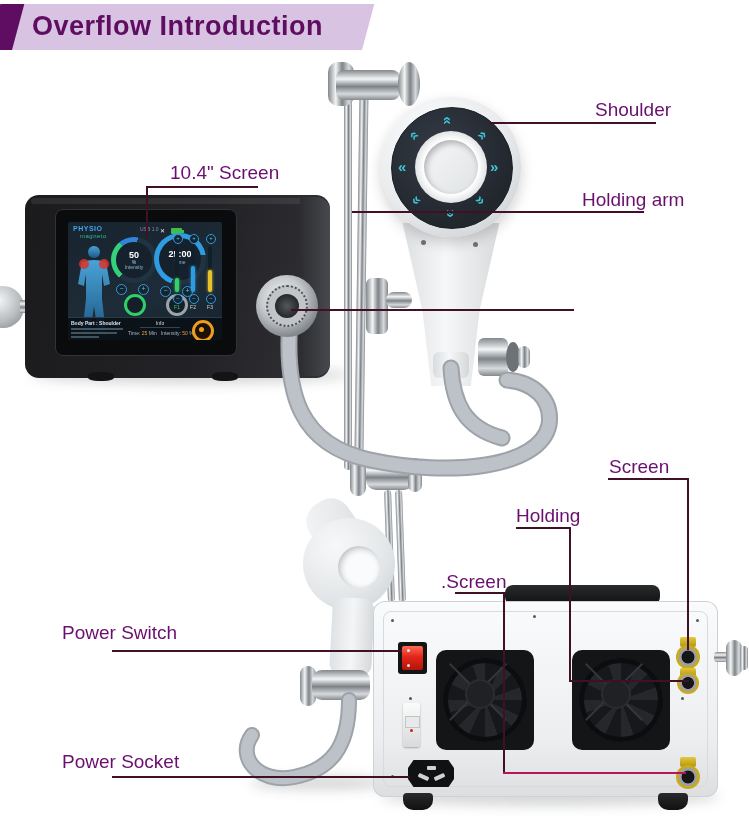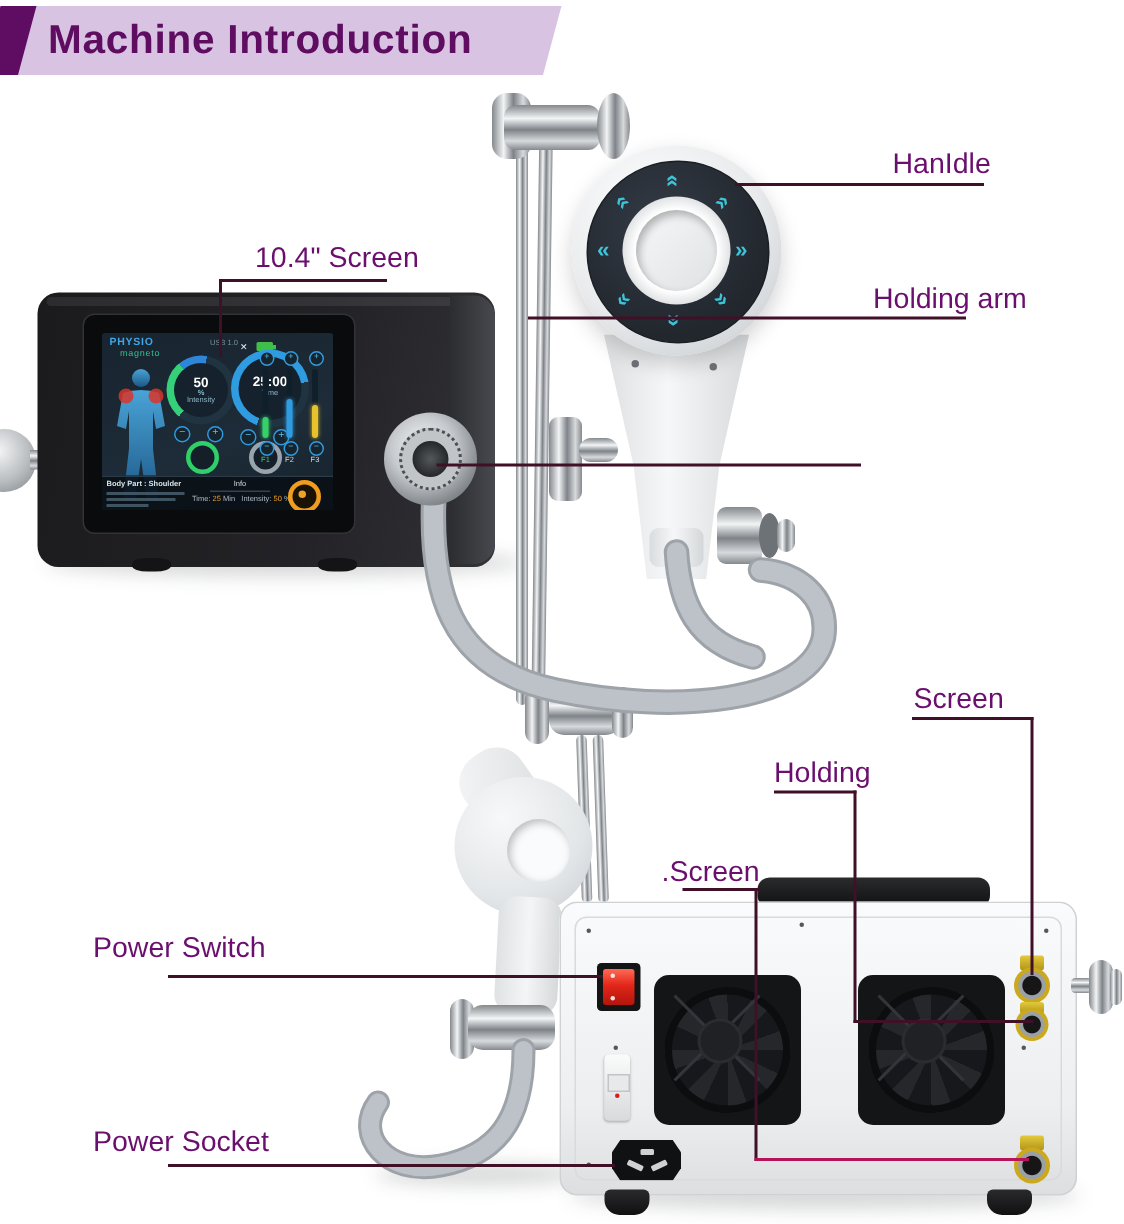--- a/index.html
+++ b/index.html
@@ -153,21 +153,21 @@
   .shadow{position:absolute;border-radius:50%;background:rgba(30,32,35,.18);filter:blur(6px);z-index:0;}
   .cables{position:absolute;left:0;top:0;z-index:6;}
 </style>
 </head>
 <body>
 
 <div class="canvas">
 
   <div class="hdr-accent"></div>
   <div class="hdr-band"></div>
-  <div class="hdr-title">Machine Introduction</div>
+  <div class="hdr-title">Overflow Introduction</div>
 
   <div class="shadow" style="left:30px;top:366px;width:320px;height:18px;"></div>
   <div class="shadow" style="left:380px;top:788px;width:340px;height:18px;"></div>
   <div class="shadow" style="left:250px;top:776px;width:140px;height:14px;"></div>
 
   <div class="rod chromeV" style="left:344px;top:70px;width:8px;height:400px;"></div>
   <div class="rod chromeV" style="left:357px;top:72px;width:9px;height:398px;transform:rotate(.8deg);"></div>
   <div class="rod chromeV" style="left:328px;top:62px;width:26px;height:44px;border-radius:10px;z-index:3;"></div>
   <div class="rod chromeH" style="left:336px;top:70px;width:64px;height:30px;border-radius:8px;z-index:3;"></div>
   <div class="rod chromeV" style="left:398px;top:62px;width:22px;height:44px;border-radius:50%;z-index:3;"></div>
@@ -382,21 +382,21 @@
   <div class="ln" style="left:516px;top:527px;width:55px;height:2px;"></div>
   <div class="ln" style="left:569px;top:527px;width:2px;height:155px;"></div>
   <div class="ln" style="left:569px;top:680px;width:120px;height:2px;"></div>
   <div class="ln" style="left:455px;top:592px;width:51px;height:2px;"></div>
   <div class="ln" style="left:503px;top:592px;width:2px;height:182px;"></div>
   <div class="ln ln-crimson" style="left:503px;top:772px;width:183px;height:2px;"></div>
   <div class="ln" style="left:112px;top:650px;width:290px;height:2px;"></div>
   <div class="ln" style="left:112px;top:776px;width:298px;height:2px;"></div>
 
   <div class="lbl" style="left:170px;top:162px;">10.4" Screen</div>
-  <div class="lbl" style="left:595px;top:99px;">HanIdle</div>
+  <div class="lbl" style="left:595px;top:99px;">Shoulder</div>
   <div class="lbl" style="left:582px;top:189px;">Holding arm</div>
   <div class="lbl" style="left:609px;top:456px;">Screen</div>
   <div class="lbl" style="left:516px;top:505px;">Holding</div>
   <div class="lbl" style="left:441px;top:571px;">.Screen</div>
   <div class="lbl" style="left:62px;top:751px;">Power Socket</div>
   <div class="lbl" style="left:62px;top:622px;">Power Switch</div>
 
 </div>
 
 </body></html>

